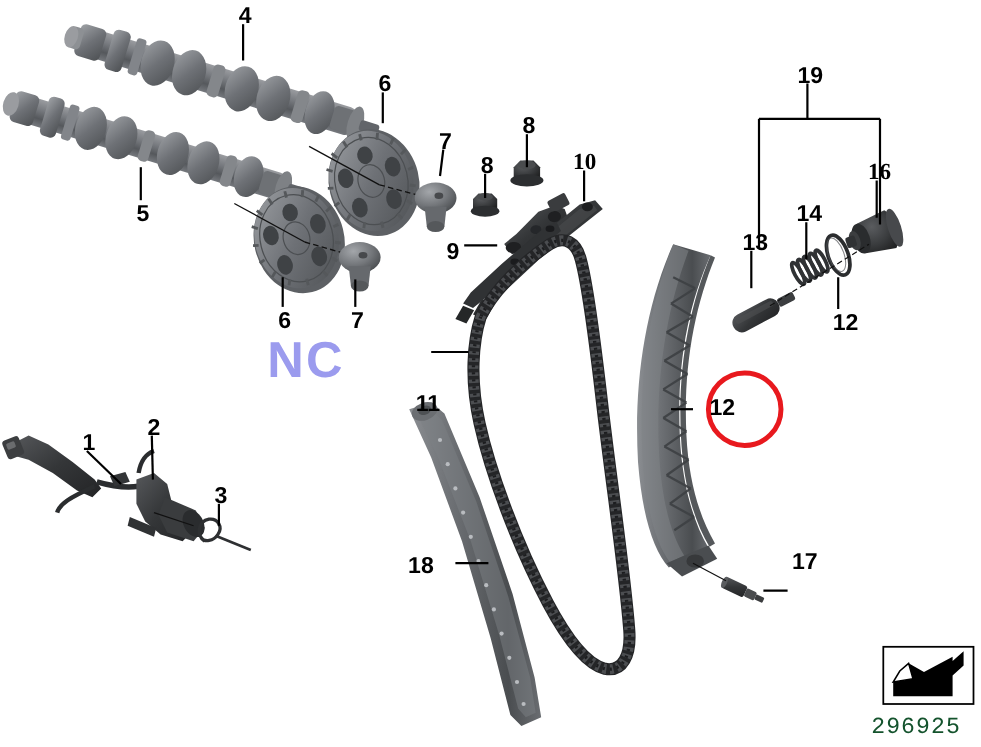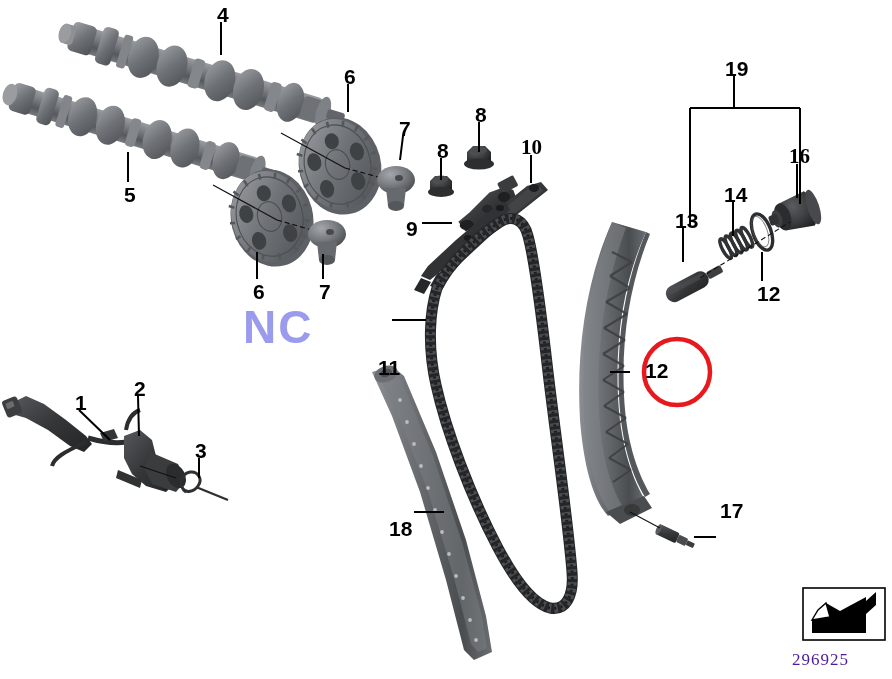--- a/index.html
+++ b/index.html
@@ -5,22 +5,22 @@
   html,body{margin:0;padding:0;background:#ffffff;}
   body{width:892px;height:679px;font-family:"Liberation Sans",sans-serif;overflow:hidden;}
   #stage{position:relative;width:892px;height:679px;background:#fff;}
   #art{position:absolute;left:0;top:0;width:892px;height:679px;}
   .wm{position:absolute;font-family:"Liberation Sans",sans-serif;font-weight:bold;
       font-size:46px;letter-spacing:2px;color:#9b9bee;user-select:none;white-space:nowrap;}
   #wm-nc{left:243px;top:300px;}
   #wm-bmw{left:389px;top:300px;}
   .lbl{position:absolute;font-family:"Liberation Sans",sans-serif;font-weight:bold;
        font-size:21px;color:#000;line-height:1;white-space:nowrap;}
-  .dnum{position:absolute;left:792px;top:650px;font-family:Liberation Serif, serif;
-        font-size:17px;color:#4c1d95;letter-spacing:1px;}
+  .dnum{position:absolute;left:792px;top:650px;font-family:Liberation Mono, monospace;
+        font-size:21px;color:#14532d;letter-spacing:1px;}
 </style>
 </head>
 <body>
 
 <div id="stage">
 
   <svg id="art" viewBox="0 0 892 679">
     <defs>
       <linearGradient id="metal" x1="0" y1="0" x2="0" y2="1">
         <stop offset="0%" stop-color="#9a9ca0"></stop>
@@ -416,19 +416,19 @@
       <div class="lbl" style="left: 475px; top: 104px;">8</div>
       <div class="lbl" style="left: 406px; top: 218px;">9</div>
       <div class="lbl" style="left: 521px; top: 137px; font-family: Liberation Serif, serif;">10</div>
       <div class="lbl" style="left: 378px; top: 313px; margin-top: 44px;">11</div>
       <div class="lbl" style="left: 645px; top: 360px;">12</div>
       <div class="lbl" style="left: 675px; top: 210px;">13</div>
       <div class="lbl" style="left: 724px; top: 184px;">14</div>
       <div class="lbl" style="left: 757px; top: 283px;">12</div>
       <div class="lbl" style="left: 789px; top: 146px; font-family: Liberation Serif, serif;">16</div>
       <div class="lbl" style="left: 720px; top: 500px; text-align: right;">17</div>
-      <div class="lbl" style="left: 389px; top: 504px; margin-top: 14px;">18</div>
+      <div class="lbl" style="left: 371px; top: 504px;">18</div>
       <div class="lbl" style="left: 725px; top: 58px;">19</div>
     </div>
 
   <div class="dnum">296925</div>
 
 </div>
 
 </body></html>

